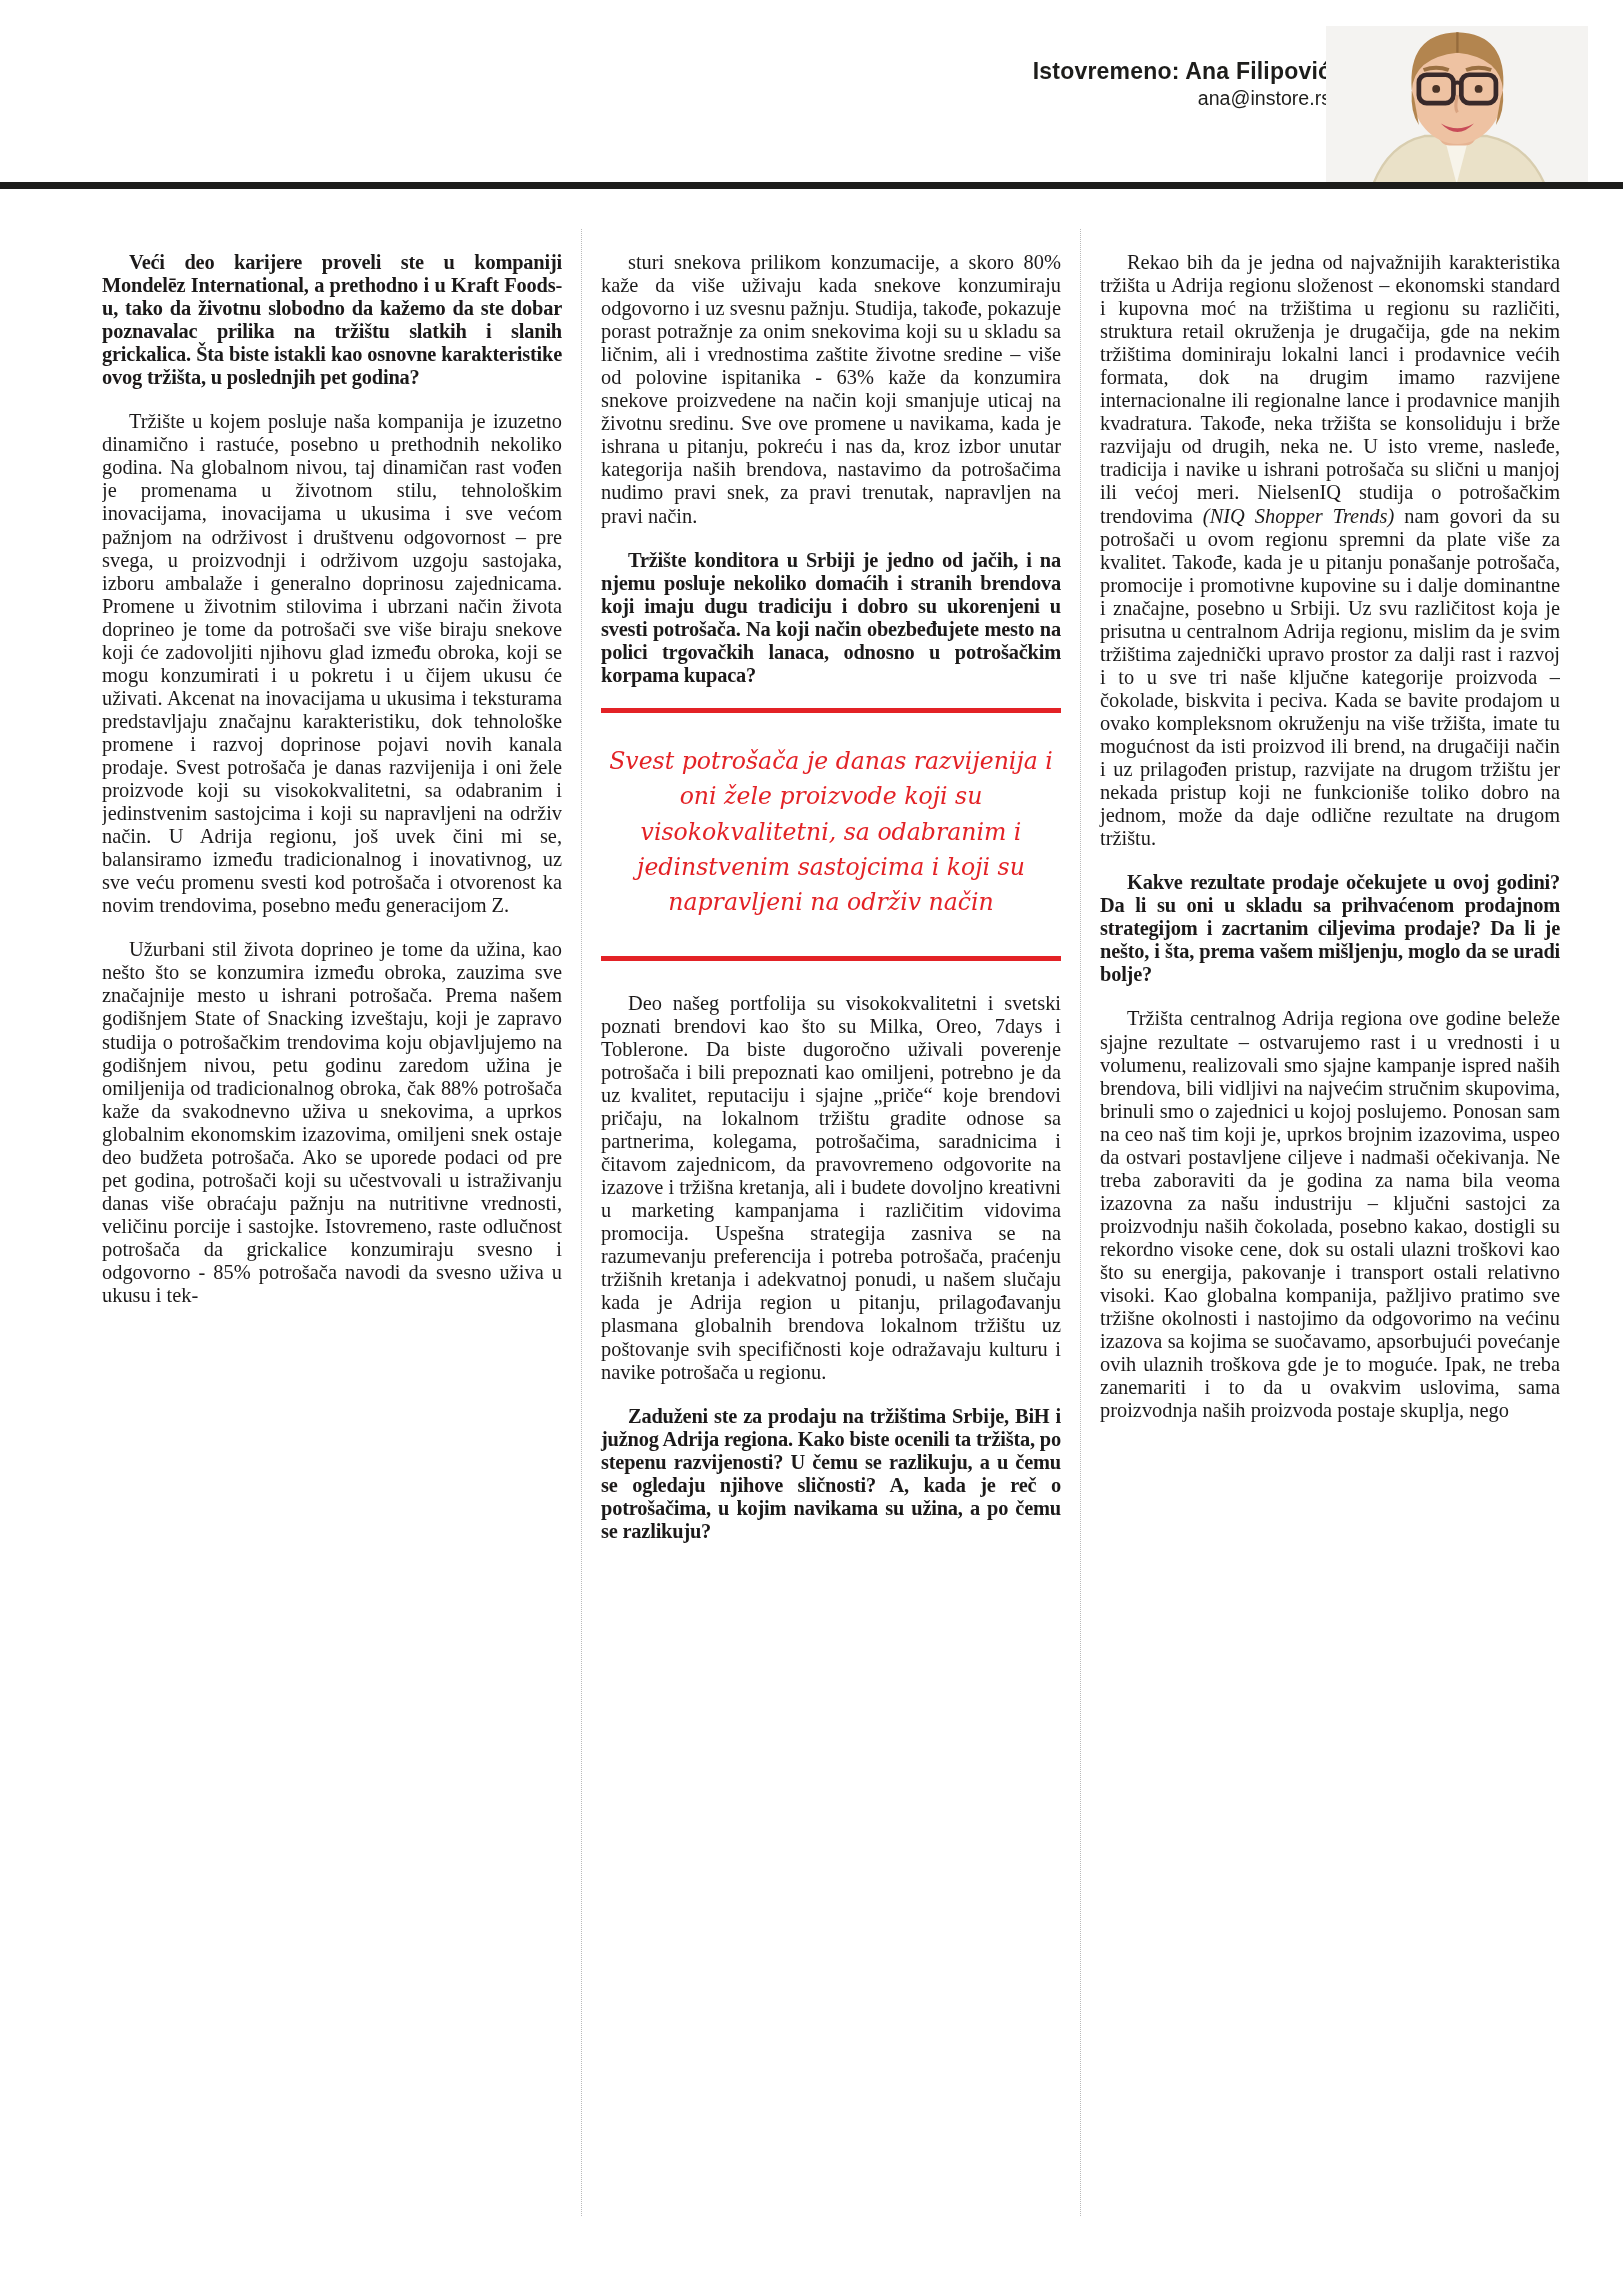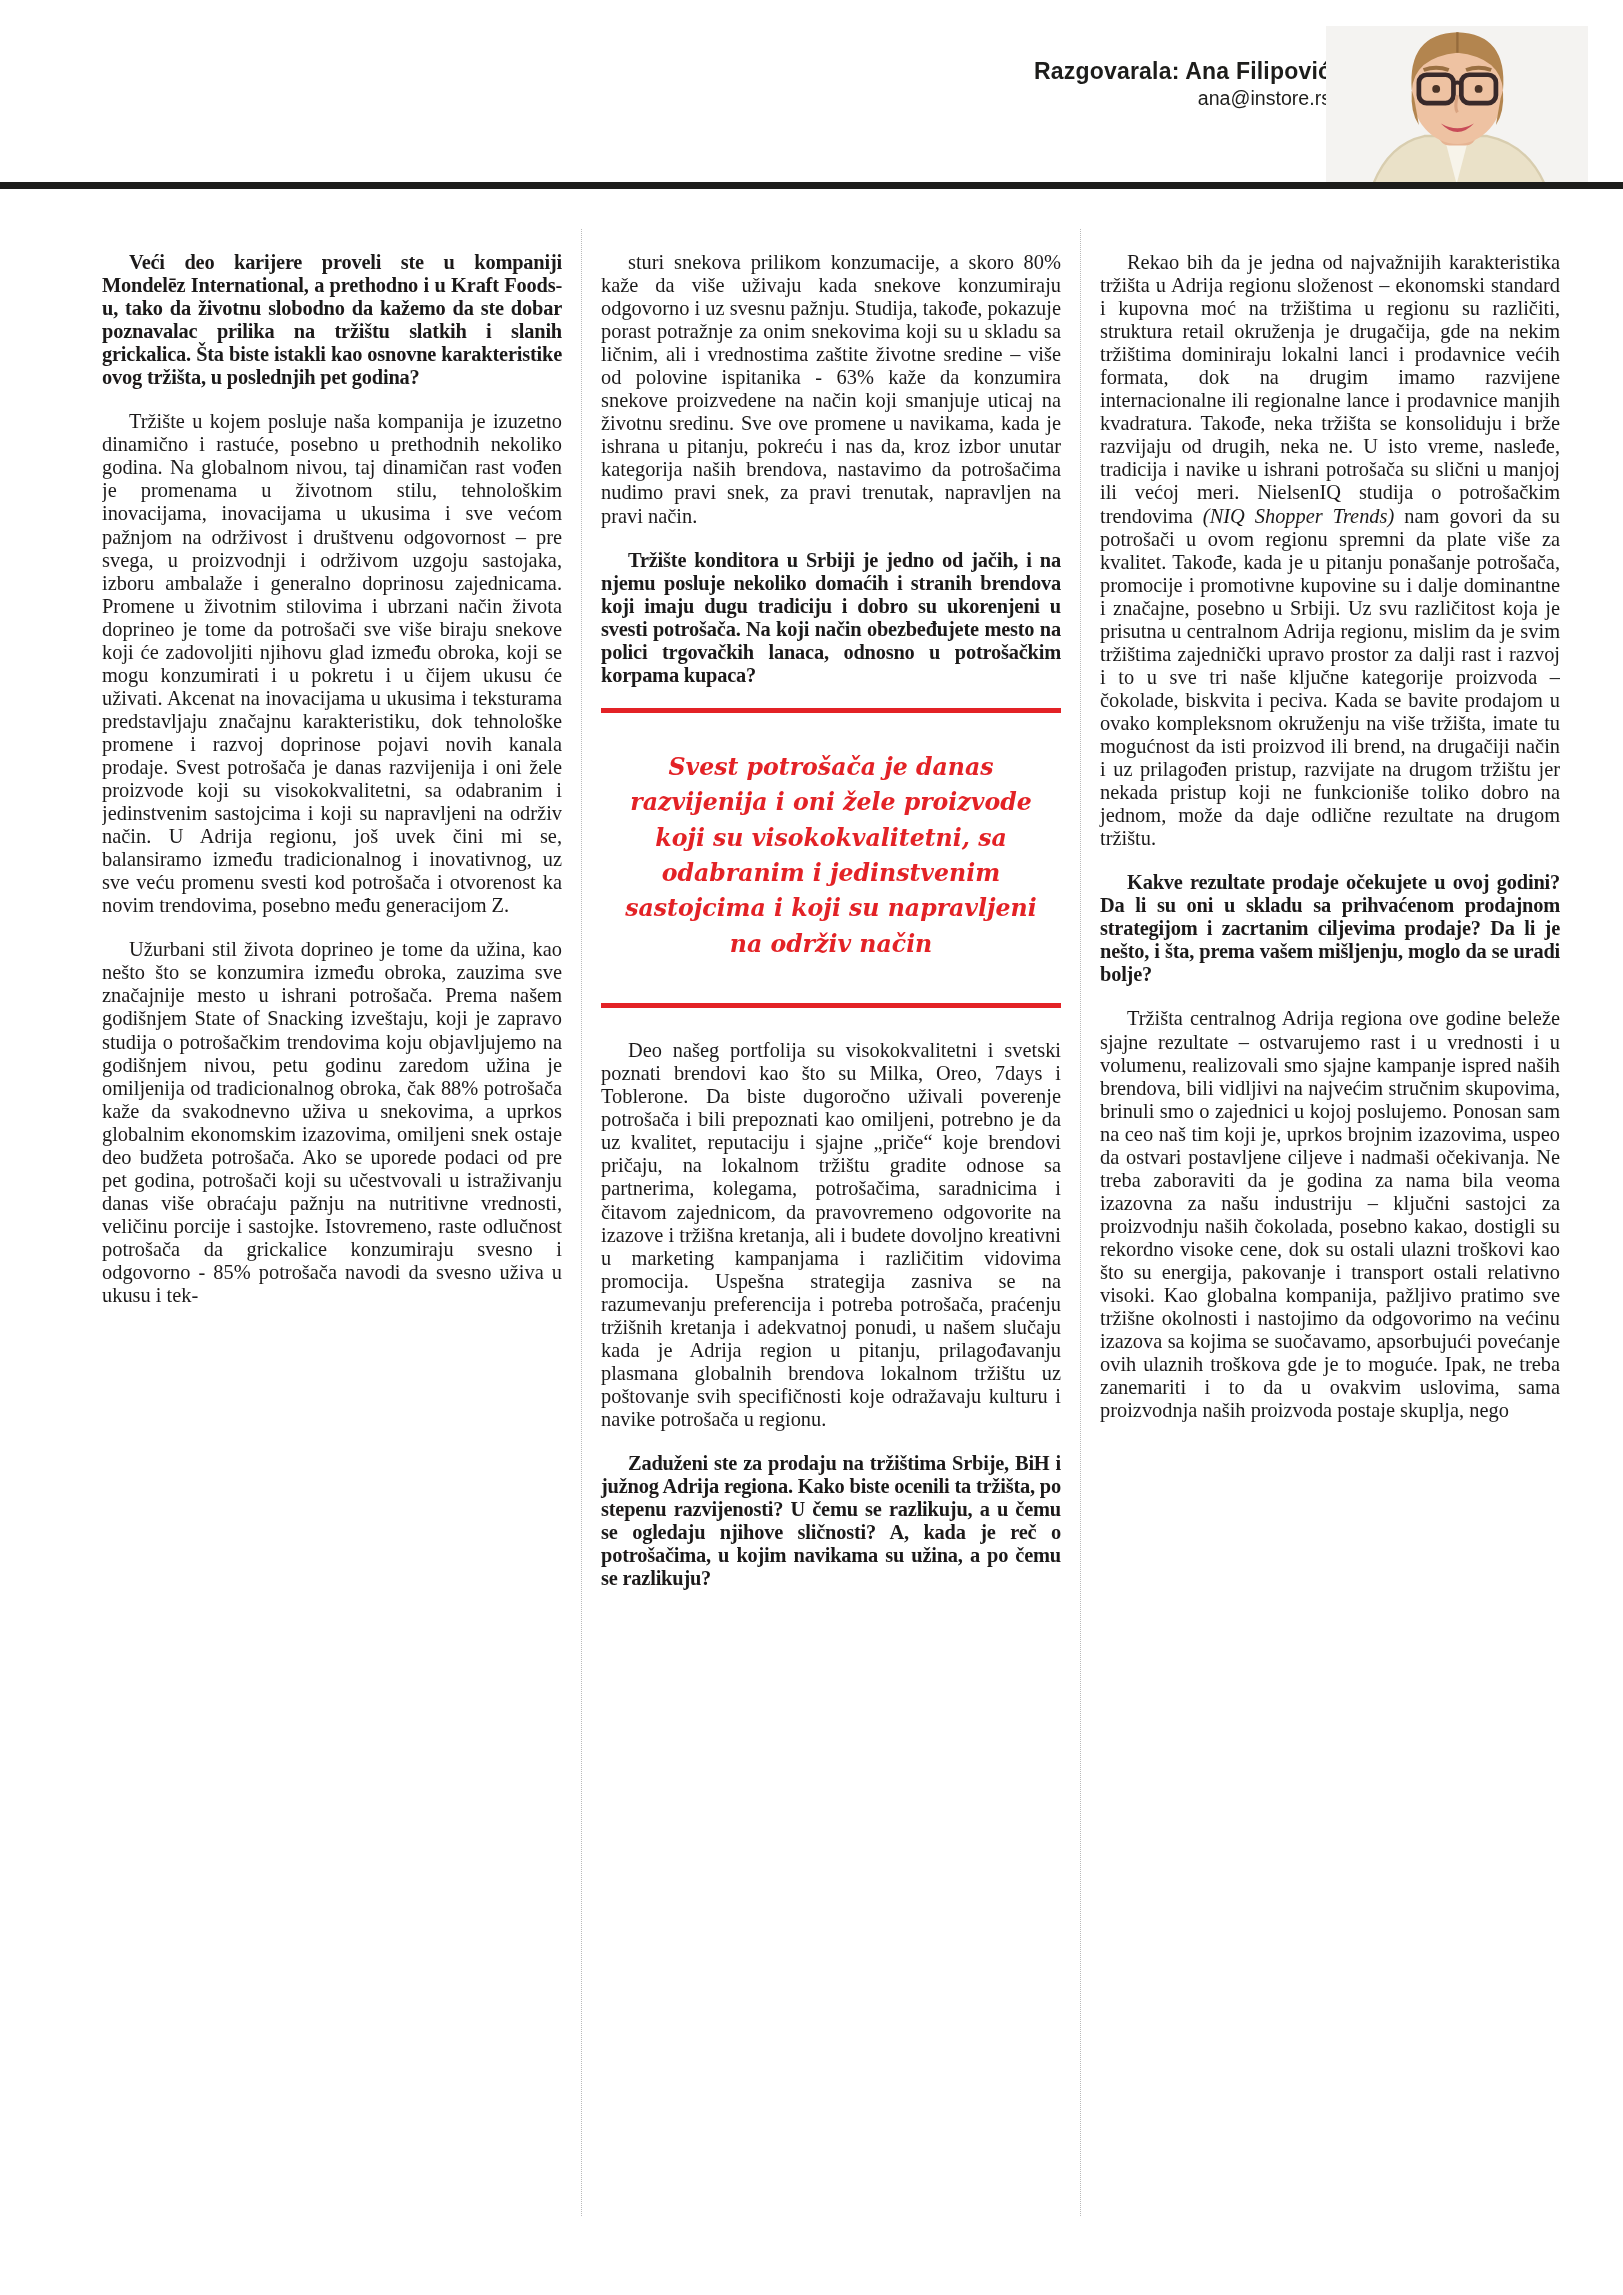--- a/index.html
+++ b/index.html
@@ -30,41 +30,41 @@
   .para{font-size:20.4px;line-height:1.13;text-align:justify;text-indent:27px;
         margin:0 0 21px 0;color:#1c1a1a;hyphens:none;}
   .question{font-weight:bold;letter-spacing:-0.2px;margin-top:20px;}
   .col .para:first-child{margin-top:0;}
   .para em{font-style:italic;}
 
   
   .pullquote{border-top:5.5px solid #e32226;border-bottom:5.5px solid #e32226;
              margin:12.6px 0 31px 0;padding:31px 3.1px 35px 3.1px;}
   .pullquote p{font-family:"DejaVu Serif",serif;font-style:italic;color:#e32226;
-               font-size:23.6px;line-height:1.5;text-align:center;margin:6px;text-indent:0;font-weight:bold;}
+               font-size:23.6px;line-height:1.5;text-align:center;margin:0;text-indent:0;}
 
   
   .footer{position:absolute;right:63px;bottom:23.6px;display:flex;align-items:center;
           font-family:"Liberation Sans",sans-serif;color:#1d1d1b;}
   .logo-circle{width:25px;height:25px;border:2.4px solid #1d1d1b;border-radius:50%;
                display:flex;align-items:center;justify-content:center;margin-right:7.9px;flex:0 0 auto;}
   .logo-in{font-size:11.8px;font-weight:bold;transform:rotate(90deg);letter-spacing:-0.8px;}
   .store{font-size:24px;font-weight:bold;letter-spacing:0.4px;}
   .fsep{height:25px;border-left:2.4px dotted #e32226;margin:0 14px;}
   .fdate{font-size:22px;font-weight:bold;}
   .fsite{font-size:22px;}
   .pagenum{font-size:29px;font-weight:bold;margin-left:47px;}
 </style>
 </head>
 <body>
 
 <div class="page">
 
   <div class="byline">
-    <div class="name">Razgovarala: Ana Filipović</div>
+    <div class="name">Istovremeno: Ana Filipović</div>
     <div class="email">ana@instore.rs</div>
   </div>
 
   <div class="photo">
     <svg width="262" height="158" viewBox="0 0 333 201" xmlns="http://www.w3.org/2000/svg">
       <rect x="0" y="0" width="333" height="201" fill="#f4f3f1"></rect>
 
       <path d="M60 201 Q80 150 125 140 L205 140 Q255 150 278 201 Z" fill="#eae1c8" stroke="#d8cdaf" stroke-width="3"></path>
       <path d="M150 140 L166 201 L182 140 Z" fill="#f7f4ea"></path>
 

